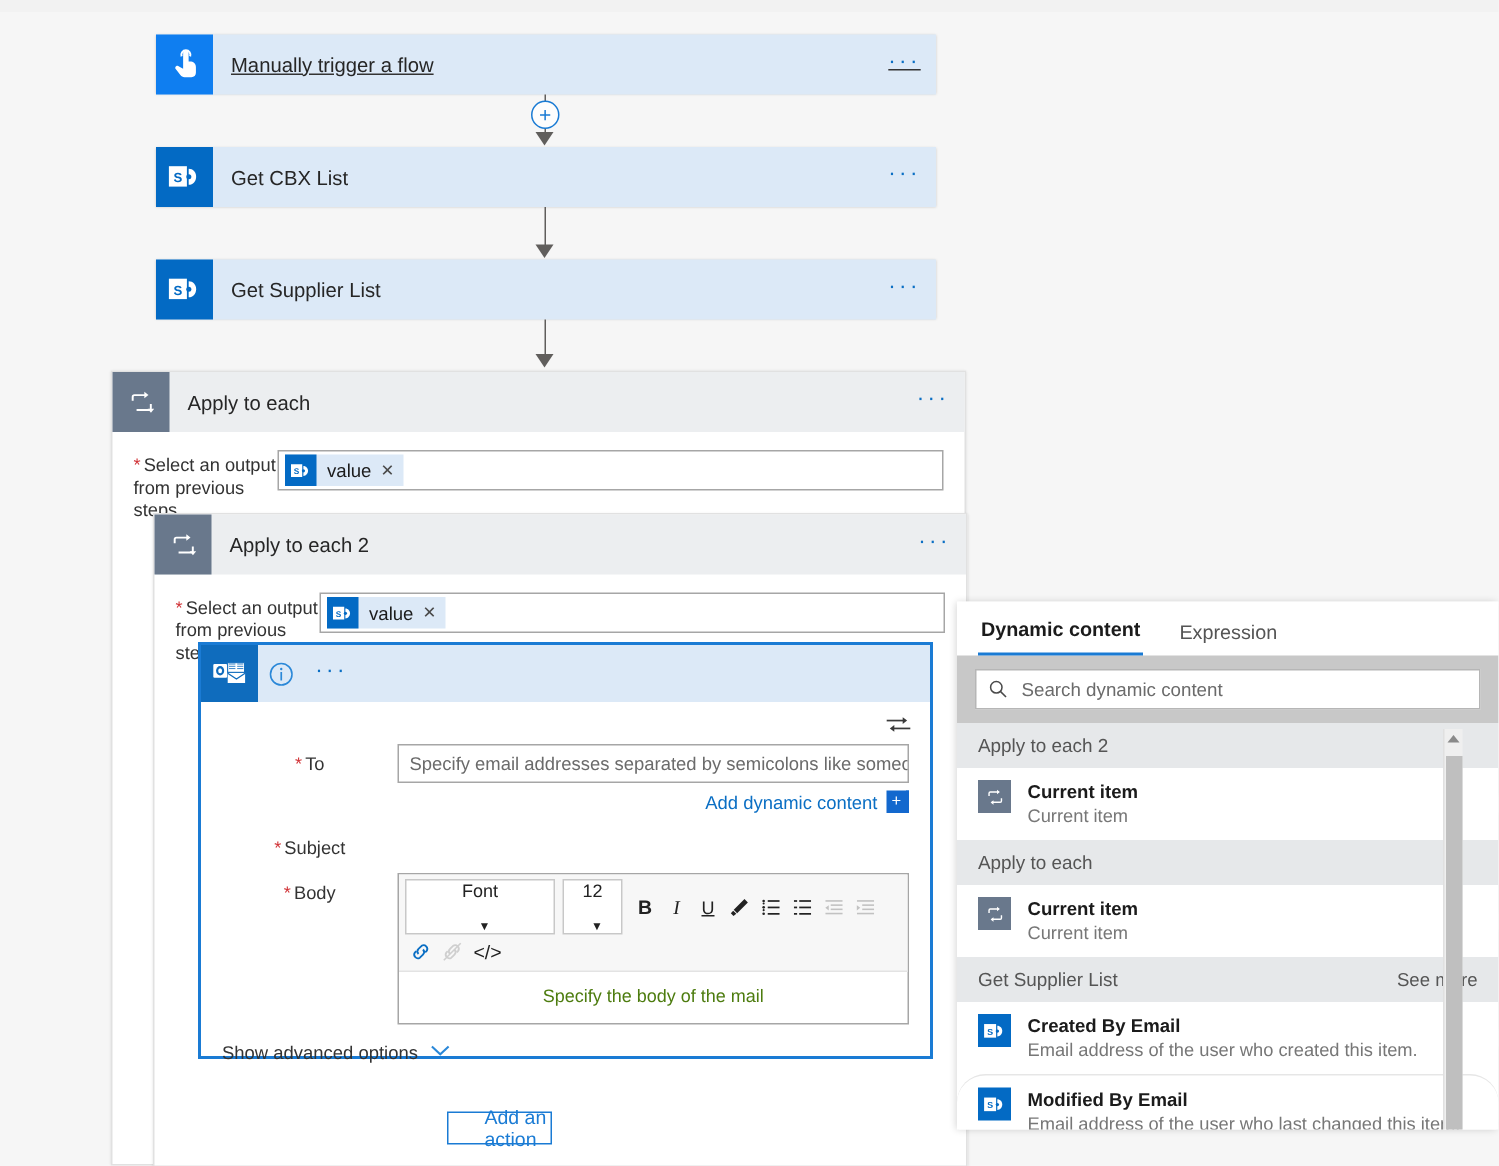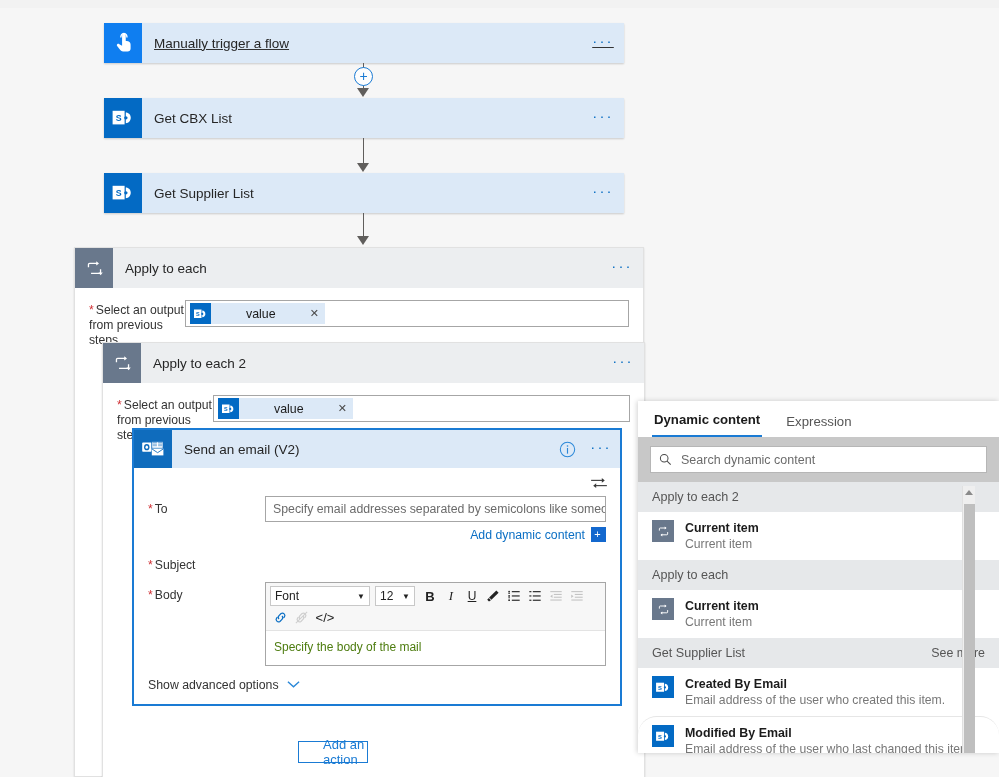--- a/index.html
+++ b/index.html
@@ -91,21 +91,20 @@
     height: 27px;
     border: 1px solid #a6a6a6;
     background: #fff;
     display: flex; align-items: center;
     padding: 0 4px;
   }
   .token {
     display: inline-flex; align-items: center;
     background: #dce9f7; height: 21px;
     padding-right: 6px;
-    gap: 28px;
   }
   .token .tkicon { width: 21px; height: 21px; display: flex; align-items: center; justify-content: center; }
   .token .tklabel { font-size: 12.4px; color: #1b1b1b; padding: 0 6px 0 7px; }
   .token .tkx { font-size: 11px; color: #4a4a4a; }
 
   
   .email-card {
     position: absolute;
     background: #fff;
     border: 2px solid #1a7bd4;
@@ -114,21 +113,21 @@
     display: flex; align-items: stretch; height: 38px;
     background: #dce9f7;
   }
   .email-head .icon-box { width: 38px; min-width: 38px; display: flex; align-items: center; justify-content: center; }
   .email-head .title { flex: 1; display: flex; align-items: center; padding-left: 12px; font-size: 13.5px; color: #262626; }
   .email-head .infoic { display: flex; align-items: center; justify-content: center; width: 30px; }
   .email-head .ellipsis { display: flex; align-items: center; justify-content: center; width: 38px; color: #0b6fc4; letter-spacing: 2.2px; font-size: 15px; padding-bottom: 5px; }
 
   .swap-row { display: flex; justify-content: flex-end; padding: 8px 12px 2px 0; }
 
-  .erow { display: flex; align-items: flex-start; padding: 4px 14px 0 14px; }
+  .erow { display: flex; align-items: flex-start; padding: 4px 14px 0 14px; text-align: center; }
   .elabel { width: 117px; min-width: 117px; font-size: 12.2px; color: #333; padding-top: 6px; }
   .einput {
     flex: 1; height: 26px; border: 1px solid #a6a6a6; background: #fff;
     display: flex; align-items: center; padding: 0 6px;
     font-size: 12.3px; color: #6b6b6b;
     white-space: nowrap; overflow: hidden;
   }
   .caret { display: inline-block; width: 1px; height: 14px; background: #333; margin-right: 1px; }
   .adc-row { display: flex; justify-content: flex-end; align-items: center; padding: 5px 14px 2px 0; }
   .adc-link { color: #0b6fc4; font-size: 12.3px; cursor: pointer; }
@@ -146,23 +145,23 @@
     padding: 3px 4px;
     display: flex; flex-wrap: wrap; align-items: center; gap: 1px;
   }
   .tb {
     min-width: 20px; height: 20px;
     display: flex; align-items: center; justify-content: center;
     font-size: 12px; color: #222;
   }
   .tb.dim { color: #bdbdbd; }
   .tb-sel {
-    height: 20px; border: 1px solid #c8c8c8; background: #fff;
+    height: 37px; border: 1px solid #c8c8c8; background: #fff;
     display: flex; align-items: center; justify-content: space-between;
-    padding: 0 4px; font-size: 12px; color: #222; margin-right: 4px;
+    padding: 0 4px; font-size: 12px; color: #222; margin-right: 4px; flex-direction: column;
   }
   .tb-sel .cv { font-size: 8px; margin-left: 6px; }
   .rte-body { padding: 9px 8px; font-size: 12px; color: #4d7c0f; height: 34px; }
 
   .adv-row { padding: 12px 14px 14px 14px; display: flex; align-items: center; }
   .adv-link { font-size: 12.3px; color: #333; }
   .adv-chev { color: #1a7bd4; font-size: 11px; margin-left: 8px; }
 
   
   .add-action {
@@ -349,21 +348,20 @@
               <rect x="1.5" y="4" width="11.5" height="11.5" rx="1" fill="#fff"></rect>
               <ellipse cx="7.2" cy="9.7" rx="3.4" ry="3.9" fill="#0f6cbd"></ellipse>
               <ellipse cx="7.2" cy="9.7" rx="1.6" ry="2.1" fill="#fff"></ellipse>
               <rect x="13.5" y="3" width="14" height="8" fill="#fff"></rect>
               <path d="M13.5 3h14v8h-14z" fill="none" stroke="#0f6cbd" stroke-width="0.8"></path>
               <path d="M14.6 4.1h5.3M14.6 6h5.3M14.6 7.9h5.3M21.4 4.1h5.1M21.4 6h5.1M21.4 7.9h5.1" stroke="#0f6cbd" stroke-width="0.7"></path>
               <path d="M13.5 11.5h14.5v8.5H13.5z" fill="#fff"></path>
               <path d="M13.5 11.8 20.8 16.6 28 11.8" fill="none" stroke="#0f6cbd" stroke-width="1.1"></path>
             </svg>
           </div>
-          <div class="title">Send an email (V2)</div>
           <div class="infoic">
             <svg class="ic" width="17" height="17" viewBox="0 0 18 18">
               <circle cx="9" cy="9" r="7.6" fill="none" stroke="#2b88d8" stroke-width="1.1"></circle>
               <circle cx="9" cy="5.3" r="0.85" fill="#2b88d8"></circle>
               <rect x="8.4" y="7.4" width="1.2" height="6" fill="#2b88d8"></rect>
             </svg>
           </div>
           <div class="ellipsis">···</div>
         </div>
 

